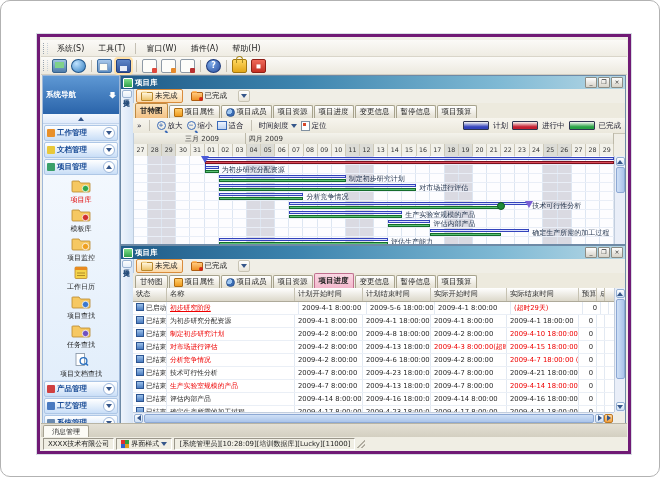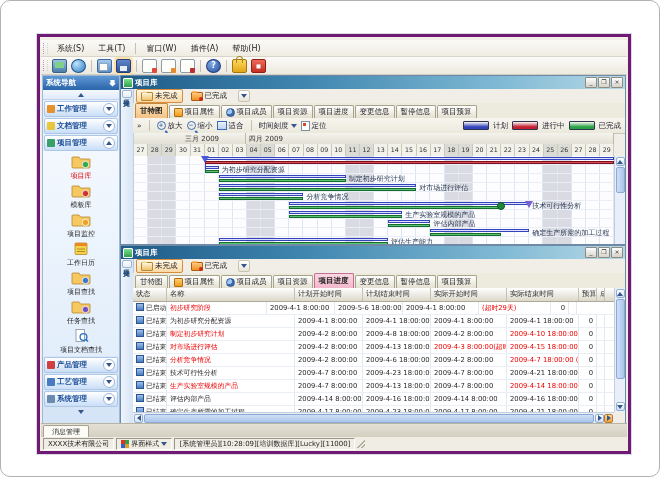--- a/index.html
+++ b/index.html
@@ -27,21 +27,21 @@
   .report-edit-icon::after{content:"";position:absolute;right:-1px;bottom:-1px;width:5px;height:5px;background:#e78a2a;border-radius:1px;}
   .report-delete-icon::after{content:"";position:absolute;right:-1px;bottom:-1px;width:5px;height:5px;background:#b83030;border-radius:1px;}
   .help-icon{border-radius:50%;background:radial-gradient(circle at 35% 30%,#7aa8e8,#2a4f9e);border:1px solid #1d3a7c;color:#fff;font-size:8px;font-weight:bold;text-align:center;line-height:12px;}
   .help-icon::after{content:"?";}
   .lock-icon{background:linear-gradient(#ffd75e,#e3a718);border:1px solid #a3770d;}
   .lock-icon::before{content:"";position:absolute;left:3px;top:-4px;width:5px;height:6px;border:1.5px solid #a88a20;border-bottom:none;border-radius:4px 4px 0 0;}
   .exit-icon{background:linear-gradient(#ef6a5a,#c42f22);border:1px solid #8e1f16;color:#fff;font-size:8px;text-align:center;line-height:11px;}
   .exit-icon::after{content:"◼";font-size:6px;}
   
   #sidebar{position:absolute;left:2px;top:38px;width:76px;bottom:27px;background:linear-gradient(#e9f1fb,#d5e4f6);border:1px solid #9fb8d8;display:flex;flex-direction:column;overflow:hidden;}
-  #side-title{height:14px;background:linear-gradient(#5e98d4,#2a64aa);color:#fff;font-size:7.5px;font-weight:bold;display:flex;align-items:center;padding:0 3px;flex:none;}
+  #side-title{height:14px;background:linear-gradient(#5e98d4,#2a64aa);color:#fff;font-size:7.5px;font-weight:bold;display:flex;align-items:center;padding:12px 3px;flex:none;}
   #side-title .pin{margin-left:auto;width:7px;height:7px;background:#fff;clip-path:polygon(20% 0,80% 0,80% 55%,100% 55%,50% 100%,0 55%,20% 55%);}
   #side-collapse{height:9px;display:flex;justify-content:center;align-items:center;flex:none;background:linear-gradient(#f4f8fd,#dfeafa);border-bottom:1px solid #c2d4ec;}
   .sec-header{height:14px;margin:1px 1px 0 1px;background:linear-gradient(#ffffff,#c9def7);border:1px solid #aec7e6;border-radius:2px;display:flex;align-items:center;gap:2px;padding:0 2px;font-size:7.5px;font-weight:bold;color:#1b4d97;flex:none;}
   .sec-ic{width:8px;height:8px;border-radius:1px;flex:none;}
   .chevbtn{margin-left:auto;width:10px;height:10px;border-radius:50%;background:#fff;border:1px solid #9cb6da;display:flex;align-items:center;justify-content:center;flex:none;}
   #side-items{flex:none;display:flex;flex-direction:column;align-items:center;padding:3px 0 1px 0;gap:2px;background:linear-gradient(#f3f8fe,#e2eefb);}
   .pitem{display:flex;flex-direction:column;align-items:center;font-size:7px;color:#1c1c1c;cursor:default;}
   .pitem .plabel{margin-top:0px;white-space:nowrap;}
   .pitem.sel .plabel{color:#e00000;}
   #side-more{height:9px;display:flex;justify-content:center;align-items:center;flex:none;}
@@ -594,21 +594,21 @@
                 <span class="th" style="width: 68px;">计划开始时间</span>
                 <span class="th" style="width: 68px;">计划结束时间</span>
                 <span class="th" style="width: 76px;">实际开始时间</span>
                 <span class="th" style="width: 72px;">实际结束时间</span>
                 <span class="th" style="width: 18px;">预算</span>
                 <span class="th" style="width: 8px;">成</span>
               </div>
             <div id="table-body">
                 <div class="tr">
                   <span class="td" style="width: 34px;"><span class="sticon"></span>已启动</span>
-                  <span class="td red" style="width: 100px;">初步研究阶段</span>
+                  <span class="td red" style="width: 132px; text-decoration: underline;">初步研究阶段</span>
                   <span class="td" style="width: 68px;">2009-4-1 8:00:00</span>
                   <span class="td" style="width: 68px;">2009-5-6 18:00:00</span>
                   <span class="td" style="width: 76px;">2009-4-1 8:00:00</span>
                   <span class="td red" style="width: 72px;">(超时29天)</span>
                   <span class="td num" style="width: 18px;">0</span>
                   <span class="td" style="width: 8px;"></span>
                 </div>
                 <div class="tr">
                   <span class="td" style="width: 34px;"><span class="sticon"></span>已结束</span>
                   <span class="td" style="width: 128px;">为初步研究分配资源</span>

